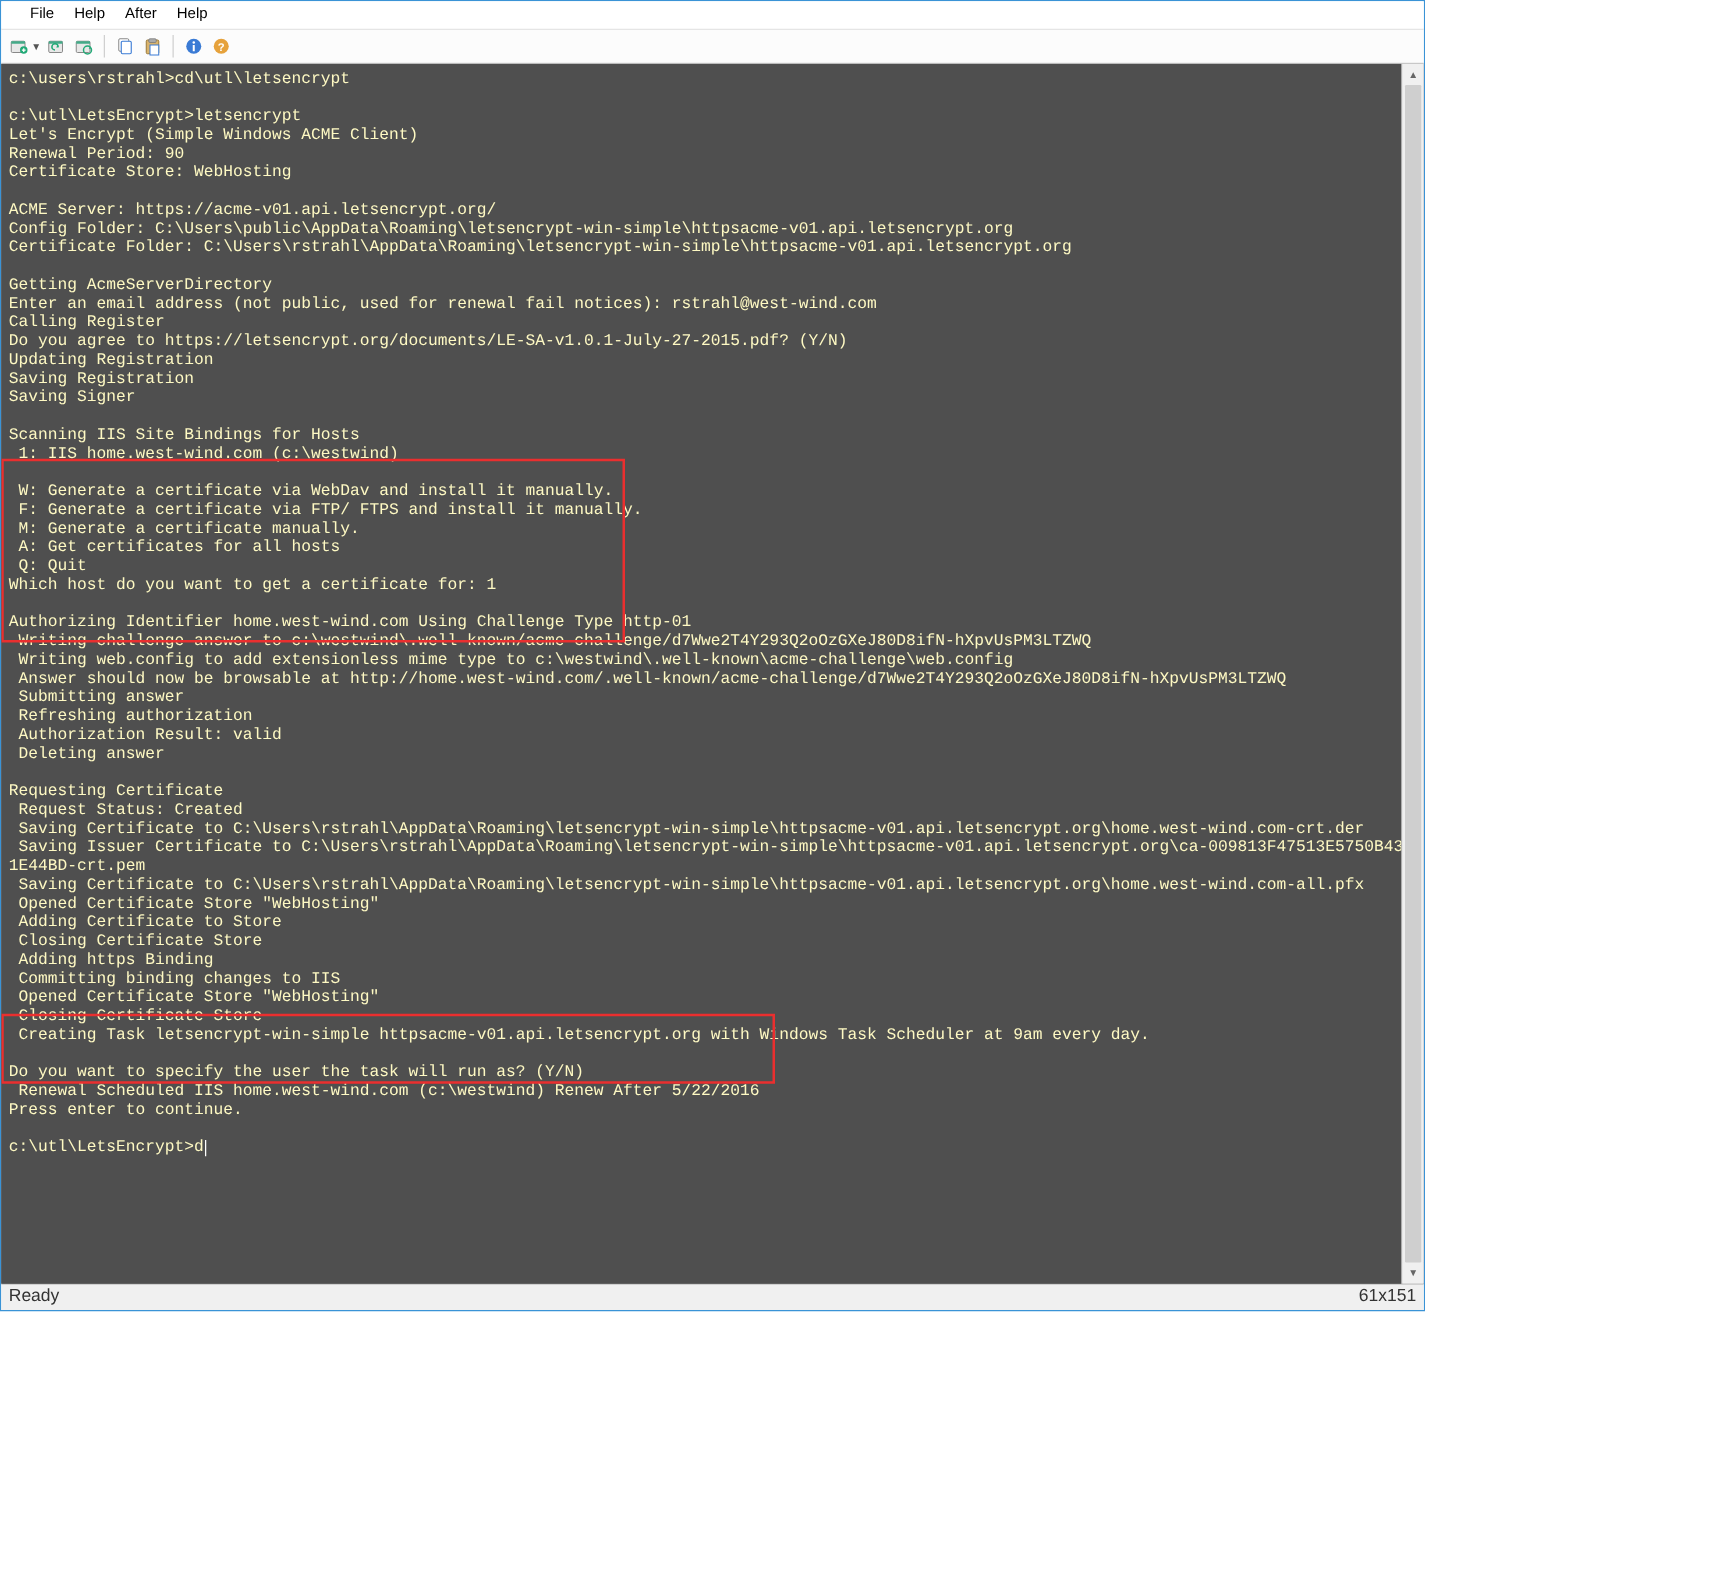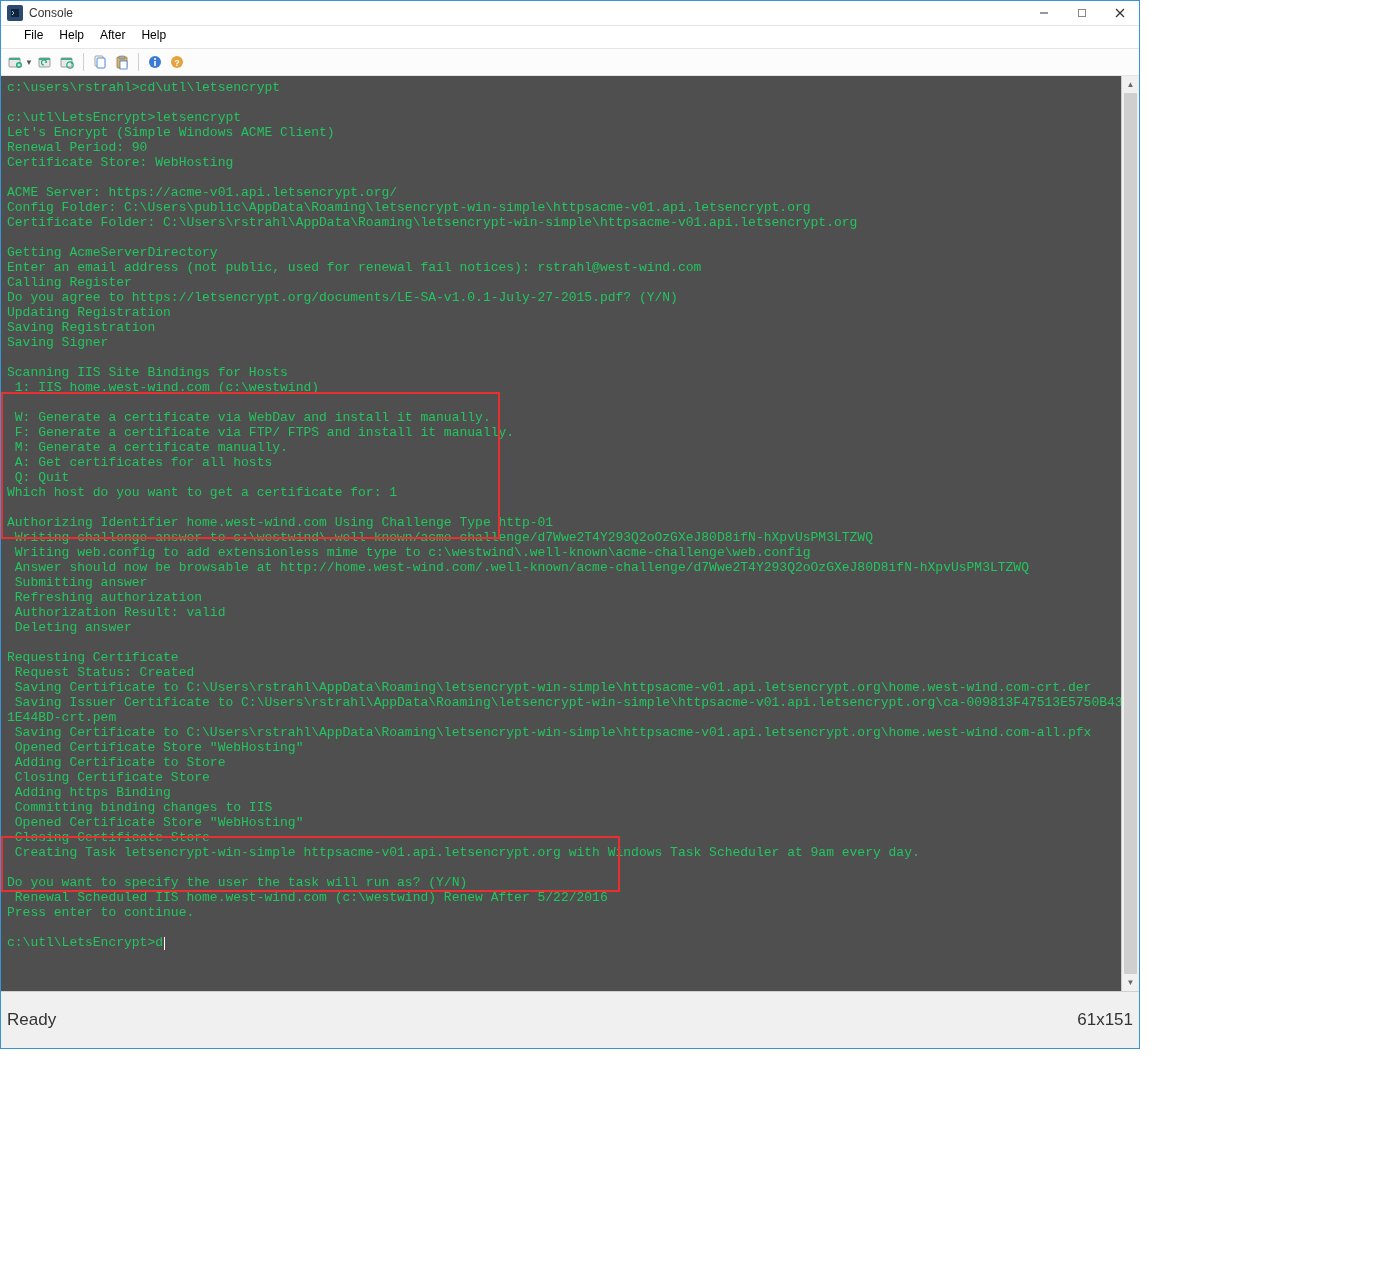--- a/index.html
+++ b/index.html
@@ -9,62 +9,37 @@
   .titlebar .app-icon svg{width:10px;height:10px}
   .titlebar .title{flex:1;font-size:12px;color:#333}
   .titlebar .ctl{width:38px;height:24px;display:flex;align-items:center;justify-content:center;color:#555}
   .menubar{height:22px;display:flex;align-items:flex-start;padding:0 15px;background:#fff}
   .menubar .menu{padding:2px 8px;font-size:12px;color:#000}
   .toolbar{height:26px;display:flex;align-items:center;padding:0 4px;gap:2px;background:#fcfcfc;border-bottom:1px solid #e5e5e5;border-top:1px solid #e5e5e5}
   .tb-btn{width:20px;height:20px;display:flex;align-items:center;justify-content:center;border-radius:2px}
   .tb-sep{width:1px;height:18px;background:#d0d0d0;margin:0 4px}
   .dd-arrow{width:8px;font-size:8px;color:#555;margin-left:-2px}
   .content{flex:1;position:relative;display:flex;overflow:hidden;background:#4f4f4f}
-  .terminal{flex:1;background:#4f4f4f;color:#22c55e;font-family:Consolas,"Courier New",monospace;font-size:13px;line-height:15px;padding:4px 6px;white-space:pre;overflow:hidden;position:relative}
+  .terminal{flex:1;background:#4f4f4f;color:#fef9c3;font-family:Consolas,"Courier New",monospace;font-size:13px;line-height:15px;padding:4px 6px;white-space:pre;overflow:hidden;position:relative}
   .scrollbar{width:17px;background:#efefef;display:flex;flex-direction:column;border-left:1px solid #ccc}
   .sb-btn{height:17px;display:flex;align-items:center;justify-content:center;font-size:8px;color:#666;background:#f0f0f0}
   .sb-track{flex:1;background:#efefef;position:relative}
   .sb-thumb{position:absolute;left:2px;right:2px;top:0;height:100%;background:#cfcfcf;border-radius:1px}
-  .statusbar{height:20px;display:flex;align-items:flex-start;background:#f0f0f0;border-top:1px solid #d0d0d0;font-size:17px;color:#333;padding:18px 6px}
+  .statusbar{height:20px;display:flex;align-items:flex-start;background:#f0f0f0;border-top:1px solid #d0d0d0;font-size:14px;color:#333;padding:0 6px}
   .statusbar .filler{flex:1}
   .red-box{position:absolute;border:2px solid #ea2f2f;pointer-events:none}
   .box1{left:0px;top:316px;width:495px;height:143px}
   .box2{left:0px;top:760px;width:615px;height:52px}
   .cursor{display:inline-block;width:1px;height:13px;background:#fff;vertical-align:text-bottom;margin-left:1px}
 </style>
 </head>
 <body>
 
 <div class="window">
 
-  <div class="titlebar">
-    <div class="app-icon">
-      <svg viewBox="0 0 10 10">
-          <rect x="1" y="1" width="8" height="8" fill="#14233a"></rect>
-          <path d="M2 3 L4 5 L2 7" stroke="#9cc" stroke-width="1" fill="none"></path>
-        </svg>
-    </div>
-    <div class="title">Console</div>
-    <div class="ctl">
-        <svg width="10" height="10">
-          <line x1="1" y1="5" x2="9" y2="5" stroke="#333" stroke-width="1"></line>
-        </svg>
-      </div>
-    <div class="ctl">
-        <svg width="10" height="10">
-          <rect x="1.5" y="1.5" width="7" height="7" fill="none" stroke="#888" stroke-width="1"></rect>
-        </svg>
-      </div>
-    <div class="ctl close">
-        <svg width="10" height="10">
-          <line x1="1" y1="1" x2="9" y2="9" stroke="#333" stroke-width="1.2"></line>
-          <line x1="9" y1="1" x2="1" y2="9" stroke="#333" stroke-width="1.2"></line>
-        </svg>
-      </div>
-  </div>
 
   <div class="menubar">
     <div class="menu">File</div>
     <div class="menu">Help</div>
     <div class="menu">After</div>
     <div class="menu">Help</div>
   </div>
 
   <div class="toolbar">
     <div class="tb-btn">

